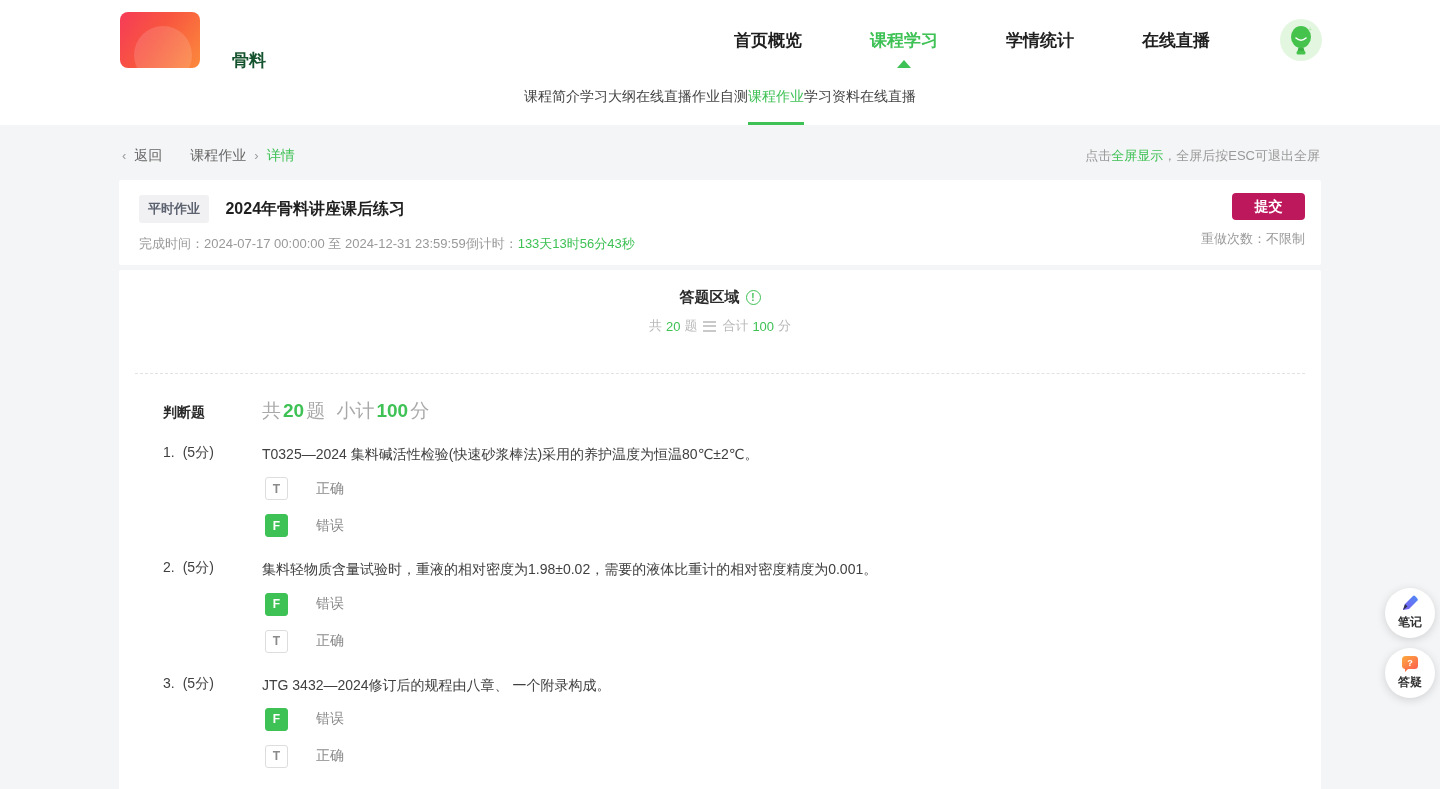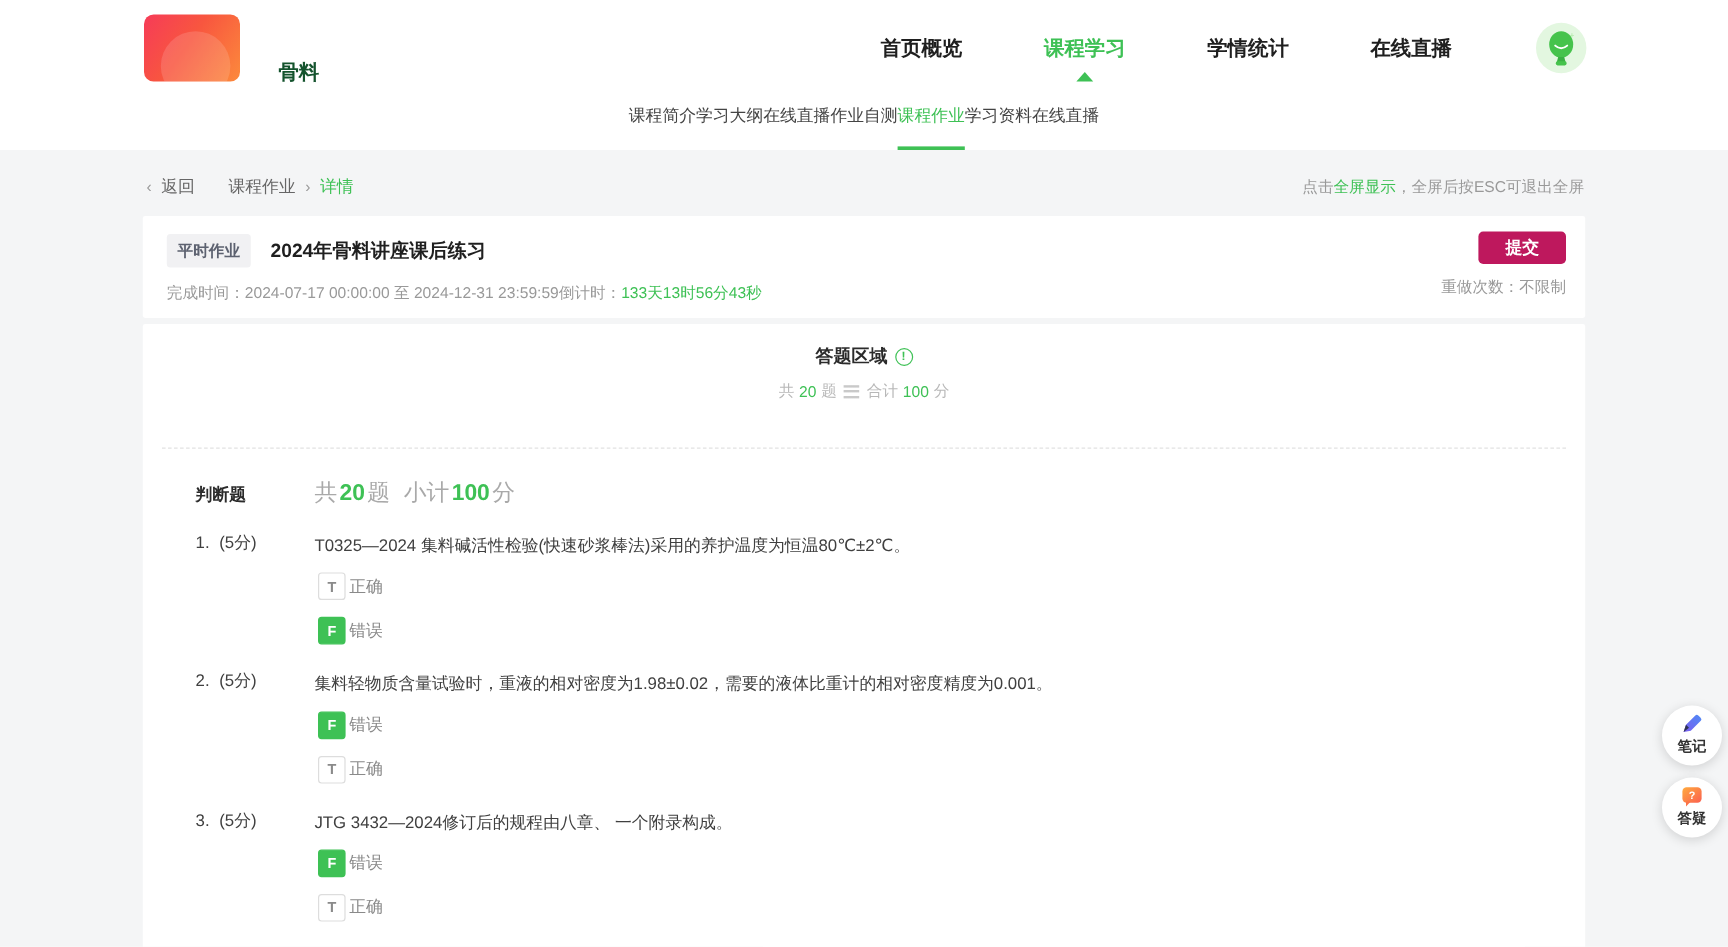--- a/index.html
+++ b/index.html
@@ -75,21 +75,21 @@
   .question { margin-bottom:22px; }
   .q-head { display:flex; padding:0 16px 0 44px; font-size:14px; color:#404040; }
   .q-num { width:99px; flex:none; }
   .q-num .q-score { margin-left:8px; }
   .q-text { flex:1; line-height:1.45; }
   .q-options { margin-top:13px; }
   .opt-row { display:flex; align-items:center; margin:0 0 14px 146px; cursor:pointer; }
   .opt-box { width:23px; height:23px; border-radius:3px; border:1px solid #ddd; background:#fff;
     color:#8a8a8a; font-size:12px; font-weight:bold; display:flex; align-items:center; justify-content:center; }
   .opt-box.selected { background:#3ec155; border-color:#3ec155; color:#fff; }
-  .opt-label { margin-left:3px; font-size:14px; color:#8a8a8a; }
+  .opt-label { margin-left:28px; font-size:14px; color:#8a8a8a; }
 
   
   .float-btns { position:fixed; right:5px; top:588px; display:flex; flex-direction:column; gap:10px; }
   .float-btn { width:50px; height:50px; border-radius:50%; background:#fff;
     box-shadow:0 2px 10px rgba(0,0,0,0.15); display:flex; flex-direction:column;
     align-items:center; justify-content:center; cursor:pointer; }
   .float-btn .fb-label { font-size:12px; font-weight:bold; color:#333; margin-top:1px; }
 </style>
 </head>
 <body>

